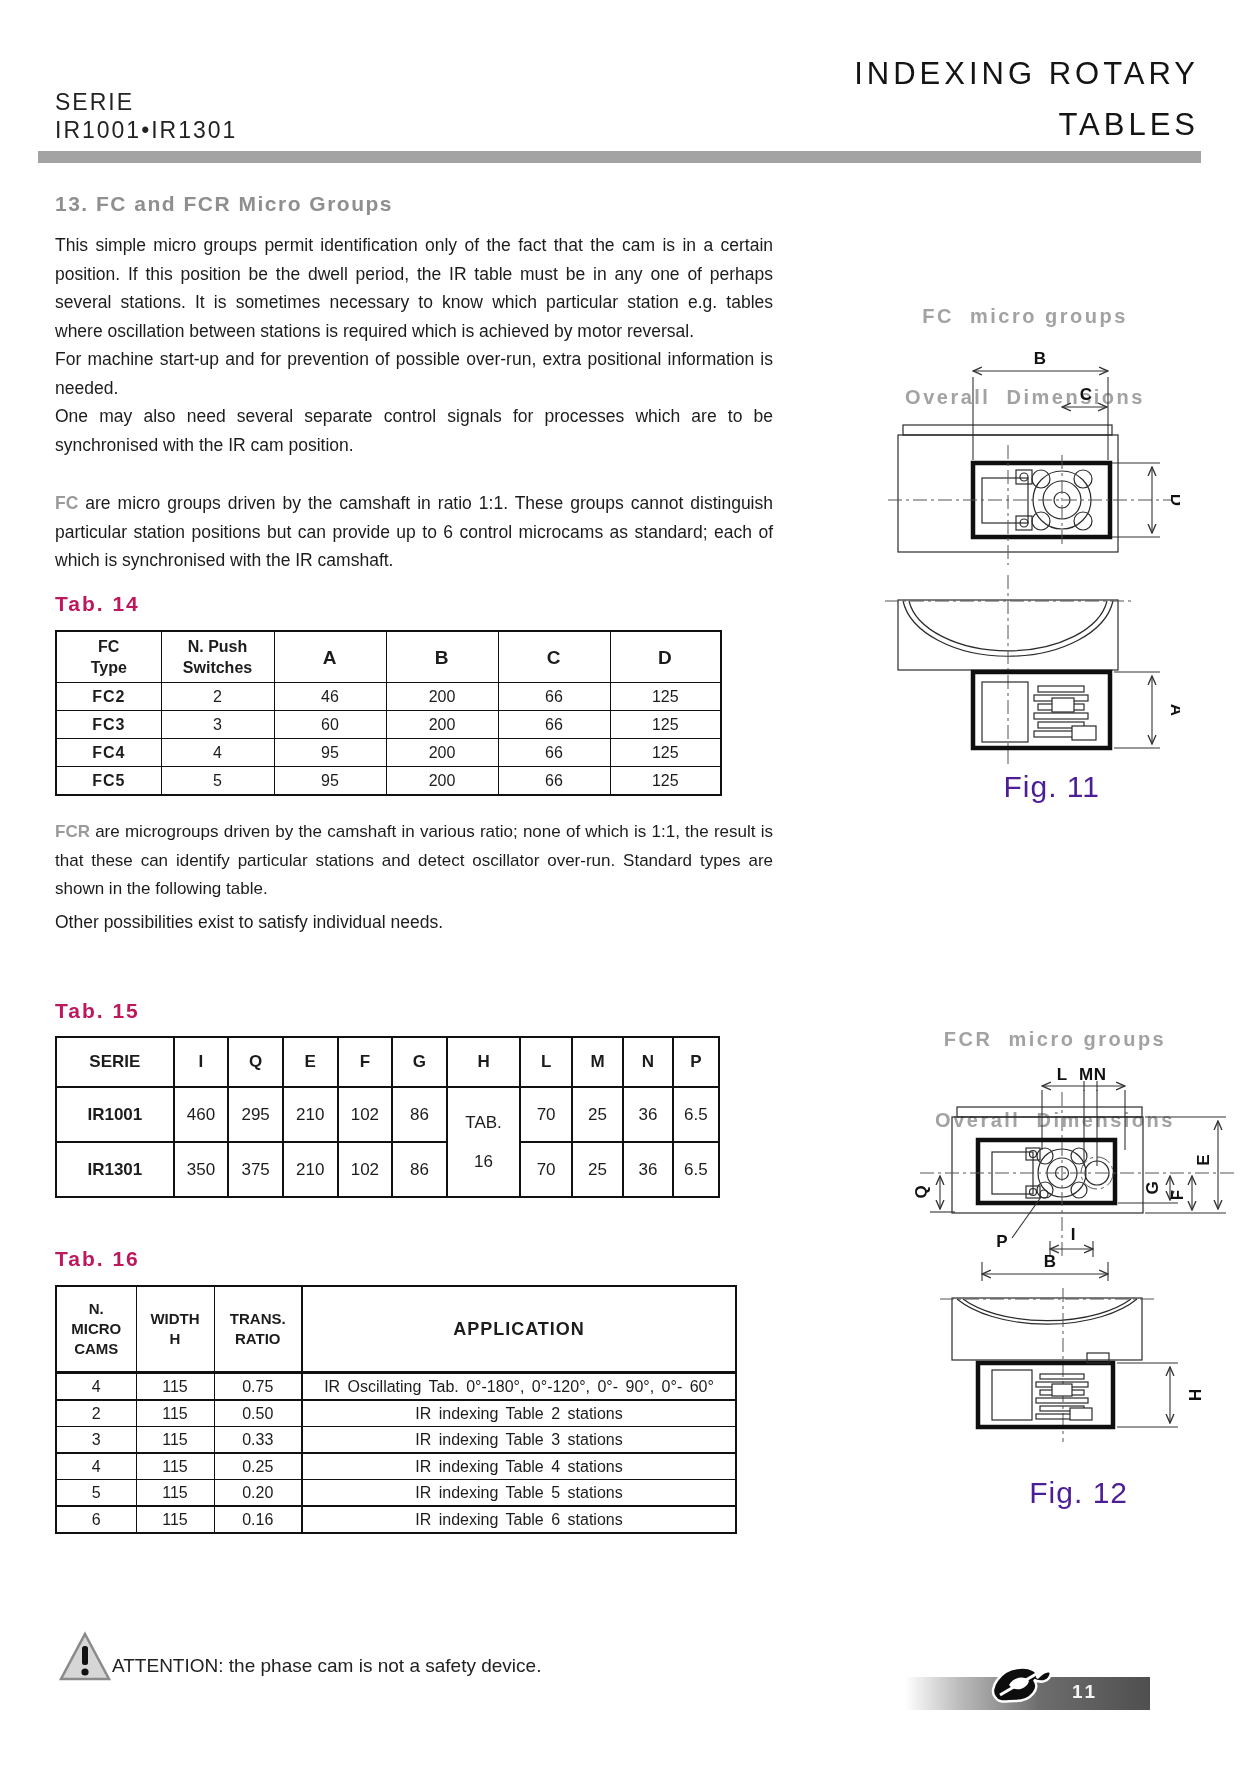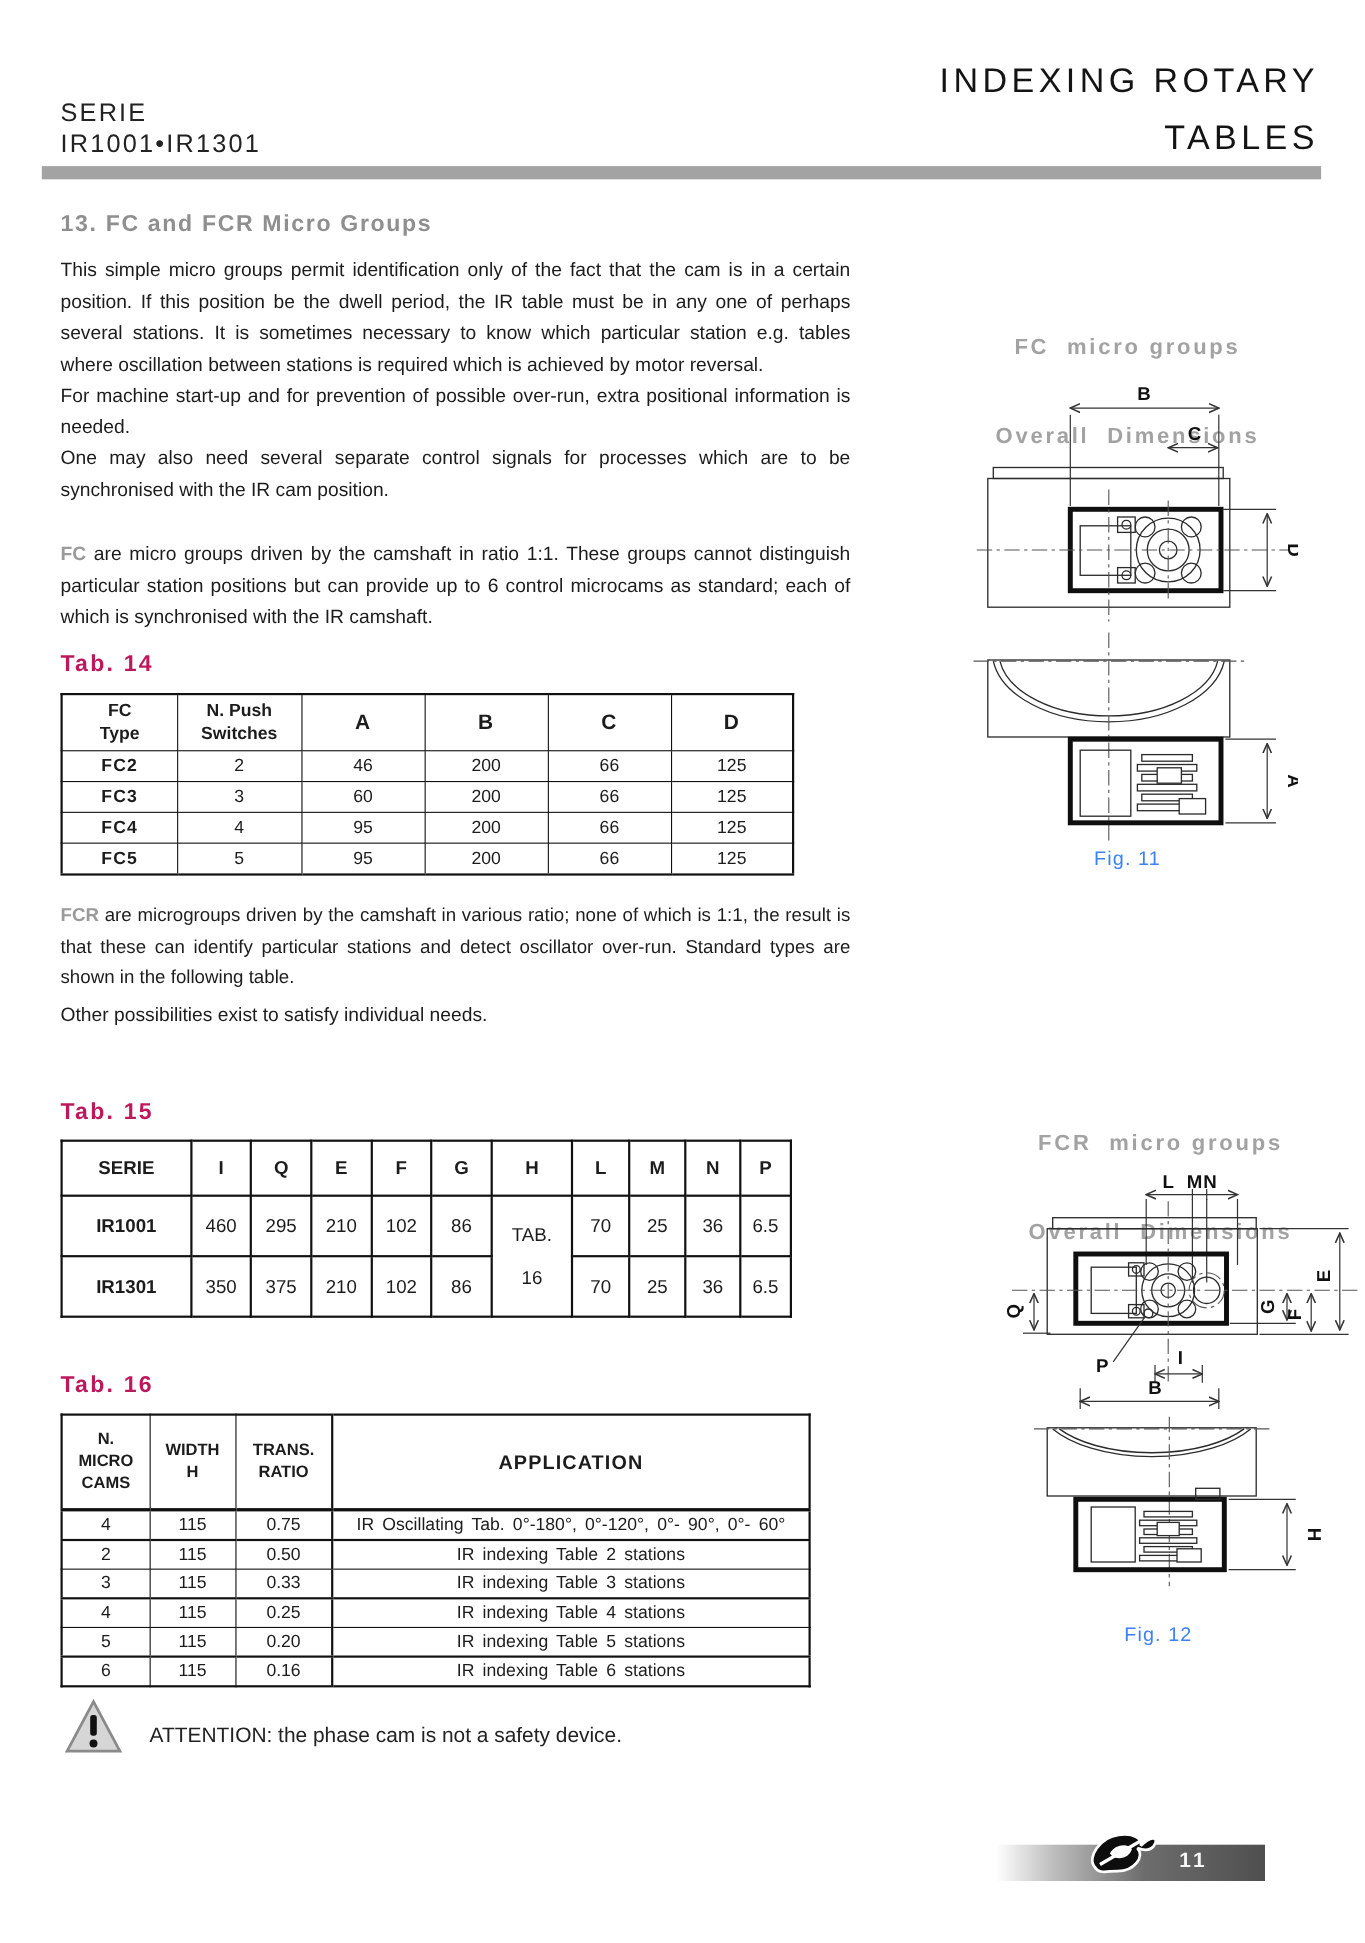--- a/index.html
+++ b/index.html
@@ -46,29 +46,29 @@
   .t16 th{height:84px;line-height:20px;font-size:15px;border-bottom-width:3px;}
   .t16 th.app{font-size:18px;letter-spacing:1px;border-left-width:2.5px;}
   .t16 td{height:25px;}
   .t16 td:nth-child(4){border-left-width:2.5px;word-spacing:3px;text-align:center;}
   .t16 tbody tr:nth-child(1) td,
   .t16 tbody tr:nth-child(3) td,
   .t16 tbody tr:nth-child(5) td{border-bottom-width:2.5px;}
 
   .fig-head{position:absolute;width:370px;text-align:center;font-weight:bold;font-size:20px;
             line-height:27px;color:#a2a2a2;letter-spacing:2.5px;white-space:pre;}
-  .fig-cap{position:absolute;width:150px;text-align:center;font-size:18px;color:#3b82f6;letter-spacing:1px;}
+  .fig-cap{position:absolute;width:150px;text-align:right;font-size:30px;color:#4c1d95;letter-spacing:1px;}
 
   svg .ln{fill:none;stroke:#2b2b2b;stroke-width:1.2px;}
   svg .bold{fill:none;stroke:#0f0f0f;stroke-width:4.5px;}
   svg .cl{fill:none;stroke:#555;stroke-width:1px;stroke-dasharray:14 4 3 4;}
   svg .dim{fill:none;stroke:#333;stroke-width:1.1px;}
   svg .dimtxt{font-family:"Liberation Sans",sans-serif;font-size:17px;font-weight:bold;fill:#111;}
 
-  .attention{left:58px;top:1544px;display:flex;gap:24px;}
+  .attention{left:58px;top:1631px;display:flex;}
   .attention .txt{padding-top:24px;font-size:19px;color:#222;}
 
   .footer-bar{left:905px;top:1677px;width:245px;height:33px;
               background:linear-gradient(90deg,#ffffff 0%,#bcbcbc 22%,#6d6d6d 55%,#4f4f4f 100%);}
   .page-num{left:1072px;top:1681px;font-size:19px;font-weight:bold;color:#f5f5f5;letter-spacing:3px;}
   .logo{left:986px;top:1658px;}
 </style>
 </head>
 <body>
 

